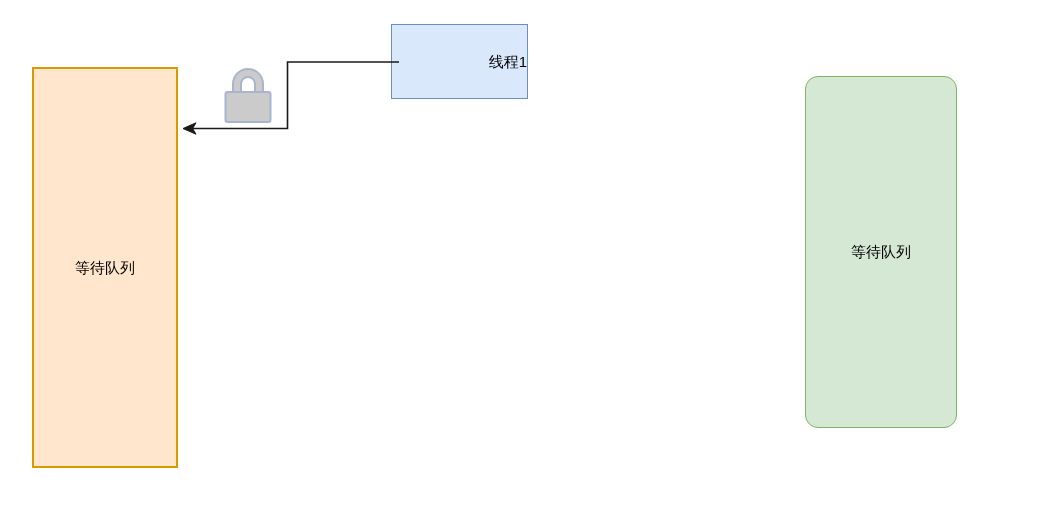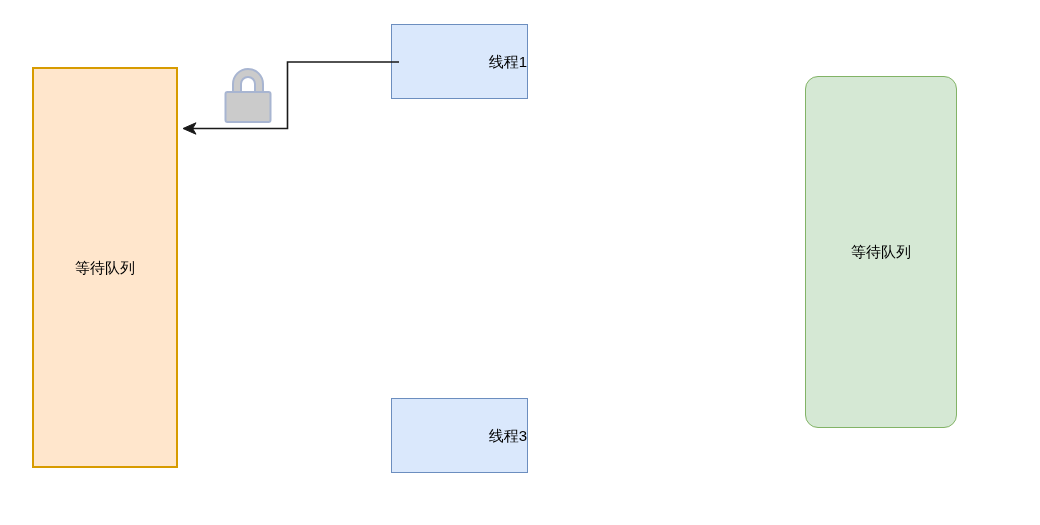--- a/index.html
+++ b/index.html
@@ -70,23 +70,20 @@
 
   <div class="box resource">
     <span>等待队列</span>
   </div>
 
   <div class="box thread thread1">
     <span>线程1</span>
   </div>
 
 
-  <div class="box thread thread3">
-    <span>线程3</span>
-  </div>
 
   <div class="box queue">
     <span>等待队列</span>
   </div>
 
   <svg class="overlay" viewBox="0 0 1040 525" xmlns="http://www.w3.org/2000/svg">
 
     <polyline points="399,62 287.5,62 287.5,128.5 190,128.5" fill="none" style="stroke: var(--connector-stroke, #1a1a1a); stroke-width: 1.6;"></polyline>
     <path d="M183,128.5 L196,122.8 L192.6,128.5 L196,134.2 Z" style="fill: var(--connector-stroke, #1a1a1a); stroke: var(--connector-stroke, #1a1a1a); stroke-width: 1;"></path>
 

